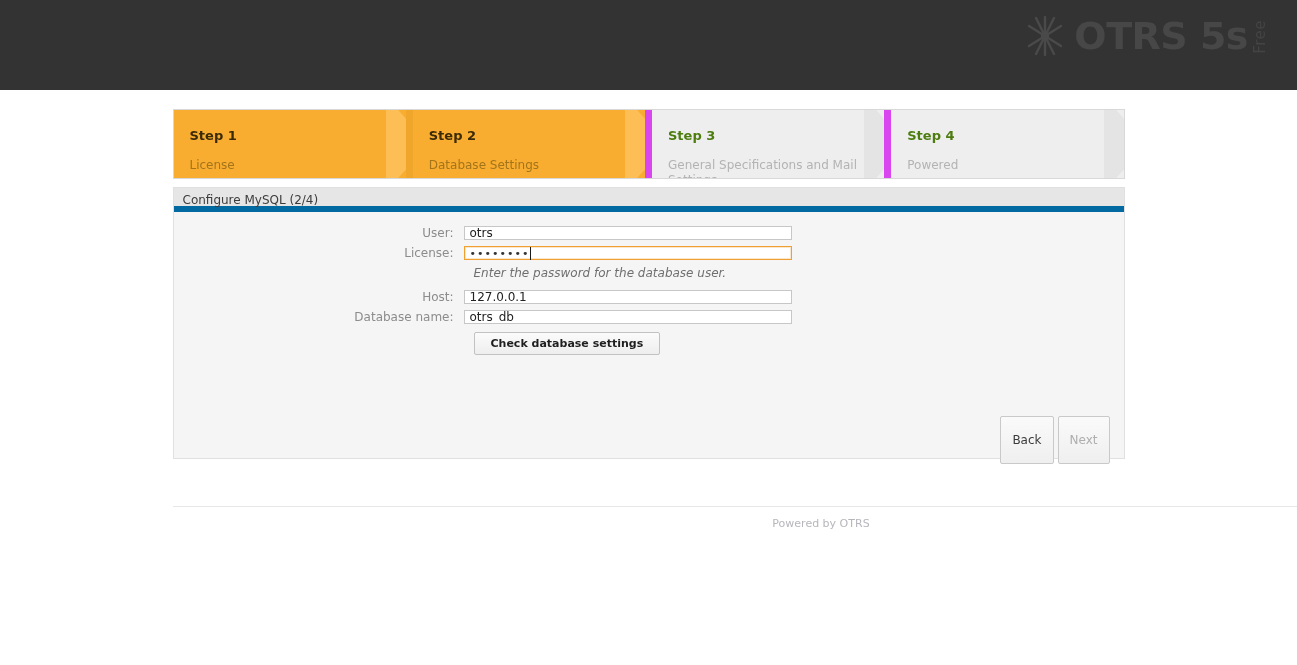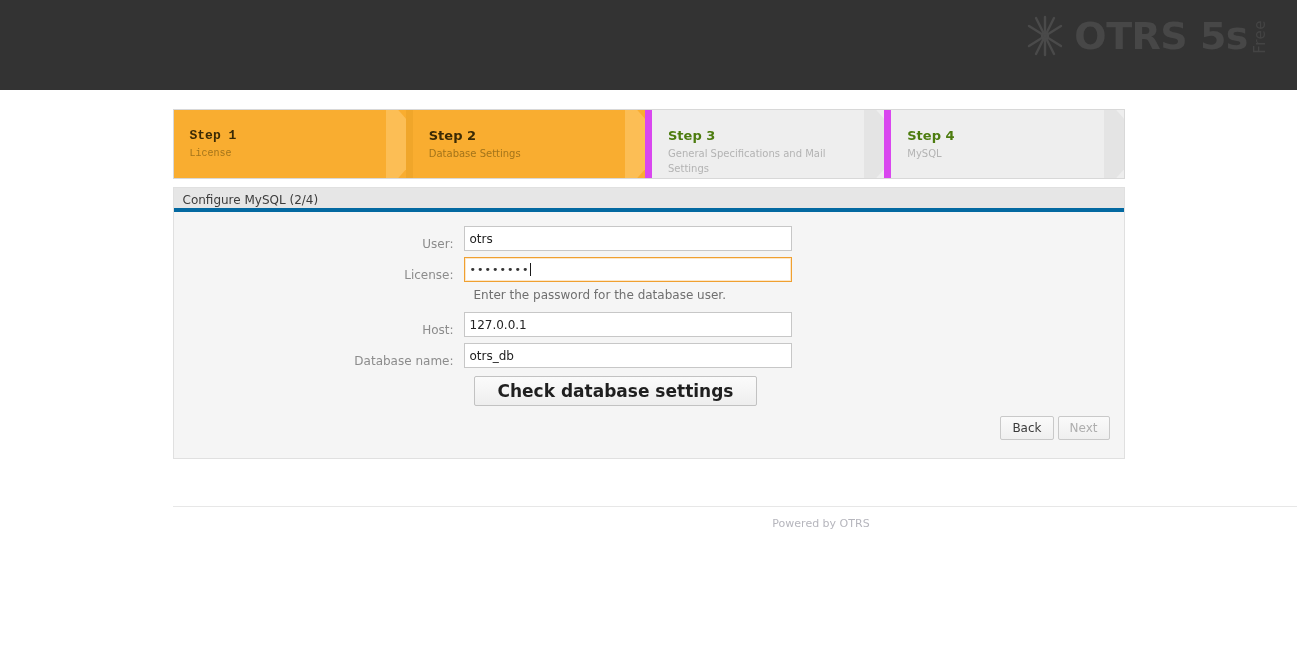--- a/index.html
+++ b/index.html
@@ -50,21 +50,21 @@
     background: #eeeeee;
     overflow: hidden;
   }
   .step {
     position: relative;
     flex: 1 1 0;
     overflow: hidden;
     padding: 18px 0 0 16px;
     border-left: 7px solid #d946ef;
   }
-  .step:first-child { border-left: none; font-family: Liberation Mono, monospace; }
+  .step:first-child { border-left: none; }
   .step.active {
     background: #f9ad30;
     border-left-color: #f0a62a;
   }
   .step .chev {
     position: absolute;
     right: -22px; top: 50%;
     margin-top: -48px;
     width: 0; height: 0;
     border-top: 48px solid transparent;
@@ -74,61 +74,61 @@
   .step.active .chev { border-left-color: #fcbe55; }
   .step-title {
     position: relative; z-index: 2;
     font-size: 13px; font-weight: bold;
     color: #4d7c0f;
     line-height: 16px;
   }
   .step.active .step-title { color: #3a2a05; }
   .step-sub {
     position: relative; z-index: 2;
-    font-size: 10px;
+    font-size: 12px;
     color: #b3b3b3;
     line-height: 15px;
-    margin-top: 2px;
+    margin-top: 14px;
     max-width: 200px;
   }
   .step.active .step-sub { color: #a3741a; }
 
   
   .panel {
     margin-top: 8px;
     border: 1px solid #e0e0e0;
     background: #f5f5f5;
     height: 272px;
     position: relative;
   }
   .panel-head {
     height: 24px;
     background: #e6e6e6;
-    border-bottom: 4px solid #0369a1;
+    border-bottom: 6px solid #0369a1;
     font-size: 12px;
     color: #3c3c3c;
     padding: 5px 0 0 9px;
   }
   .form { position: relative; padding-top: 14px; }
 
   .row {
     display: flex;
-    align-items: flex-end;
+    align-items: flex-start;
     margin-bottom: 6px;
   }
   .lbl {
     width: 290px;
     text-align: right;
     padding-right: 10px;
     font-size: 12px;
     color: #8c8c8c;
   }
   .fld {
     width: 328px;
-    height: 25px;
+    height: 14px;
     border: 1px solid #c7c7c7;
     background: #ffffff;
     font-size: 12px;
     color: #222222;
     padding: 0 5px;
     line-height: 19px;
     font-family: "DejaVu Sans", "Liberation Sans", sans-serif;
     outline: none;
   }
   .fld.focused {
@@ -148,50 +148,51 @@
     width: 1px; height: 13px;
     background: #1a1a1a;
     margin-left: 1px;
   }
   .hint-row { display: flex; margin-bottom: 10px; }
   .hint-spacer { width: 290px; }
   .hint {
     font-size: 12px;
     color: #6f6f6f;
     padding-left: 10px;
+    font-style: italic;
   }
   .btn {
     font-family: "DejaVu Sans", "Liberation Sans", sans-serif;
-    font-size: 17px;
+    font-size: 11px;
     font-weight: bold;
     color: #1f1f1f;
     background: linear-gradient(to bottom, #fbfbfb, #eeeeee);
     border: 1px solid #c2c2c2;
     border-radius: 2px;
-    padding: 4px 23px;
+    padding: 4px 16px;
     cursor: pointer;
   }
   .check-row { display: flex; margin-top: 8px; }
   .check-spacer { width: 290px; }
   .check-wrap { padding-left: 10px; }
 
   .nav-btns {
     position: absolute;
     right: 14px;
     top: 228px;
     display: flex;
     gap: 4px;
   }
   .nav-btn {
     font-family: "DejaVu Sans", "Liberation Sans", sans-serif;
     font-size: 12px;
     background: linear-gradient(to bottom, #fafafa, #efefef);
     border: 1px solid #c9c9c9;
     border-radius: 2px;
-    padding: 4px 11px;
+    padding: 16px 11px;
     color: #3b3b3b;
     cursor: pointer;
   }
   .nav-btn.disabled { color: #aeaeae; cursor: default; }
 
   
   .footer-rule {
     position: absolute;
     left: 0; top: 397px;
     width: 1297px; height: 1px;
@@ -247,21 +248,21 @@
 
       <div class="step">
         <div class="chev"></div>
         <div class="step-title">Step 3</div>
         <div class="step-sub">General Specifications and Mail Settings</div>
       </div>
 
       <div class="step">
         <div class="chev"></div>
         <div class="step-title">Step 4</div>
-        <div class="step-sub">MySQL</div>
+        <div class="step-sub">Powered</div>
       </div>
 
     </div>
 
     <div class="panel">
 
       <div class="panel-head">Configure MySQL (2/4)</div>
 
       <div class="form">
 

